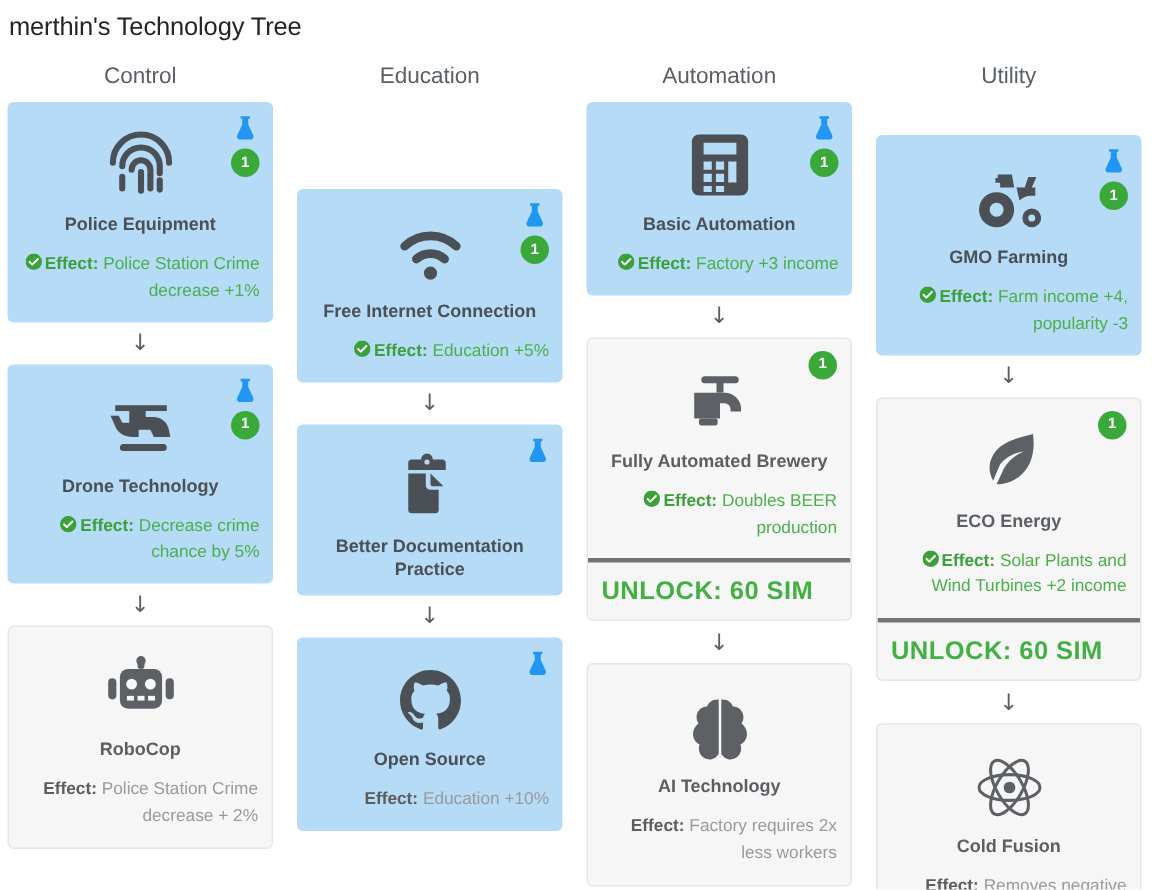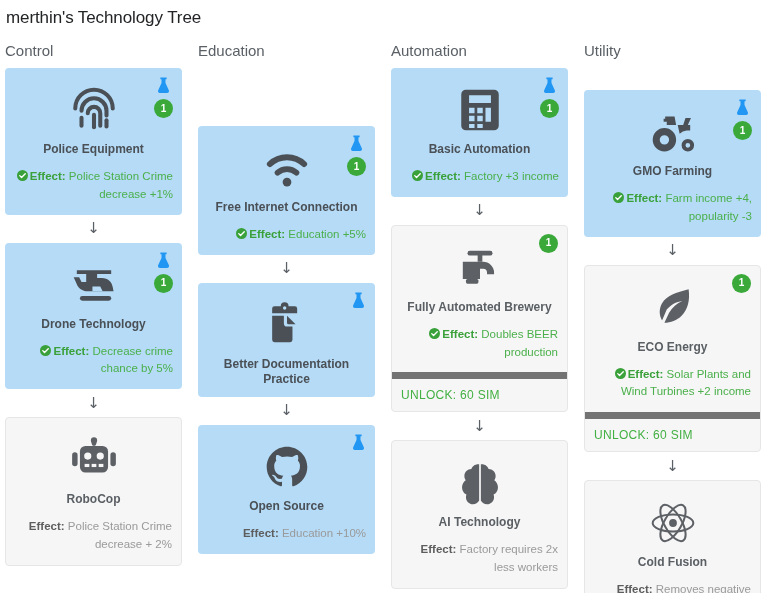--- a/index.html
+++ b/index.html
@@ -17,20 +17,21 @@
     letter-spacing: -0.1px;
   }
   #tree {
     display: flex;
     padding: 0 5px;
     gap: 16px;
     align-items: flex-start;
   }
   .column { width: 177px; flex: 0 0 177px; }
   .col-header {
+    text-align: center;
     font-size: 15px;
     color: #5a6066;
     padding: 14px 0 9px 0;
     font-weight: normal;
   }
   .col-body { display: flex; flex-direction: column; align-items: stretch; }
   .spacer-top { width: 100%; }
 
   .card {
     border-radius: 4px;
@@ -89,24 +90,24 @@
   .effect.ok .lbl { color: #3aa13a; }
   .effect.muted .lbl { color: #5d5d5d; }
   .check-icon {
     width: 11px; height: 11px;
     display: inline-block;
     vertical-align: -1px;
     margin-right: 2px;
   }
 
   .unlock-bar {
-    border-top: 7px solid #737373;
+    border-top: 3px solid #737373;
     padding: 9px 9px 9px 9px;
-    font-size: 12px;
-    font-weight: normal;
+    font-size: 17px;
+    font-weight: bold;
     color: #42b042;
     letter-spacing: 0.3px;
   }
 
   .arrow {
     text-align: center;
     color: #5a6066;
     font-size: 15px;
     line-height: 1;
     height: 28px;

